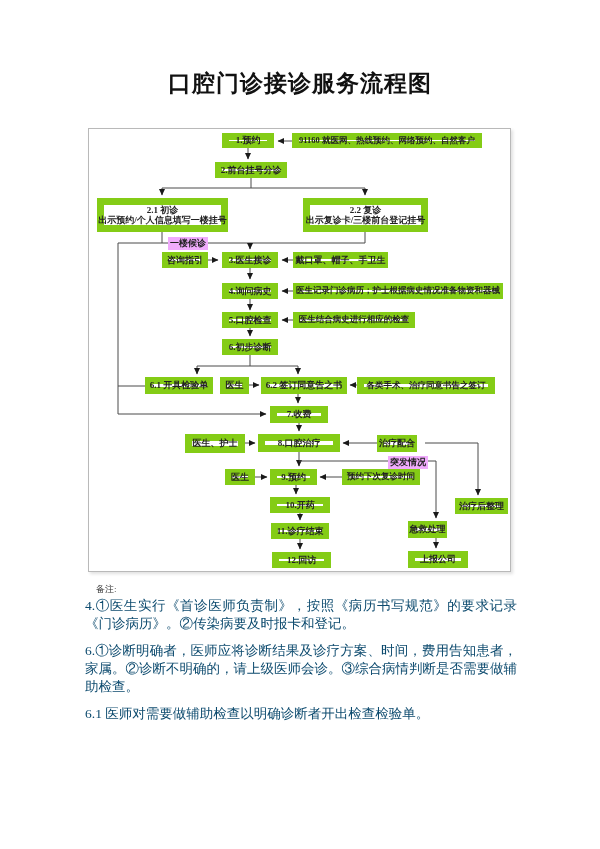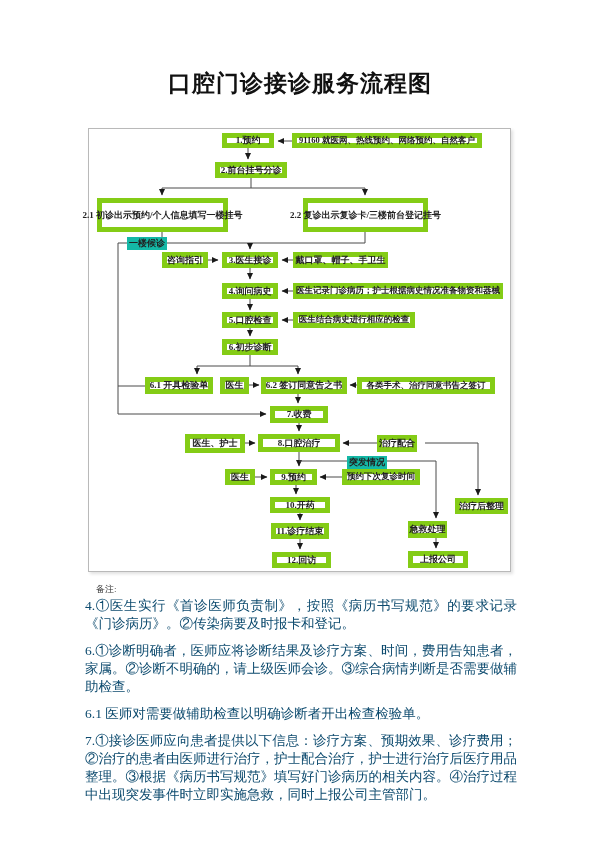--- a/index.html
+++ b/index.html
@@ -11,30 +11,30 @@
     position:absolute;left:0;top:68px;width:600px;text-align:center;
     font-size:23px;font-weight:bold;letter-spacing:1px;color:#111;
   }
   .frame{
     position:absolute;left:88px;top:128px;width:423px;height:444px;
     border:1px solid #b9b9b9;box-sizing:border-box;background:transparent;
     box-shadow:2px 2px 3px rgba(0,0,0,0.12);
   }
   svg.wires{position:absolute;left:0;top:0;width:600px;height:849px;}
   .node{
-    position:absolute;box-sizing:border-box;border:5px solid #84cc16;background:#fff;
+    position:absolute;box-sizing:border-box;border:7px solid #84cc16;background:#fff;
     display:flex;align-items:center;justify-content:center;text-align:right;
     font-size:9px;font-weight:600;color:#222;line-height:1.15;white-space:nowrap;
     z-index:3;
   }
-  .node.col{flex-direction:row;}
+  .node.col{flex-direction:column;}
   .node.sm{font-size:8.5px;}
   .wire-label{
-    position:absolute;z-index:4;background:#14b8a6;padding:0 2px;
-    font-size:9px;font-weight:600;color:#222;white-space:nowrap;
+    position:absolute;z-index:4;background:#f0abfc;padding:0 2px;
+    font-size:9px;font-weight:600;color:#222;white-space:nowrap;margin-left:41px;
   }
   .remark{
     position:absolute;left:96px;top:583px;font-size:9px;color:#333;z-index:3;
   }
   .notes{
     position:absolute;left:85px;top:597px;width:432px;z-index:3;
     font-size:13.5px;line-height:18px;color:#0c4a6e;text-align:justify;
   }
   .notes p{margin:0 0 9px 0;}
   .notes p.last{margin-bottom:0;}
@@ -164,16 +164,15 @@
 
   <div class="node" style="left:455px;top:498px;width:53px;height:16px">治疗后整理</div>
   <div class="node" style="left:408px;top:521px;width:39px;height:17px">急救处理</div>
   <div class="node" style="left:408px;top:551px;width:60px;height:17px">上报公司</div>
 
   <div class="remark">备注:</div>
   <div class="notes">
     <p>4.①医生实行《首诊医师负责制》，按照《病历书写规范》的要求记录《门诊病历》。②传染病要及时报卡和登记。</p>
     <p>6.①诊断明确者，医师应将诊断结果及诊疗方案、时间，费用告知患者，家属。②诊断不明确的，请上级医师会诊。③综合病情判断是否需要做辅助检查。</p>
     <p>6.1 医师对需要做辅助检查以明确诊断者开出检查检验单。</p>
-    <p class="last">7.①接诊医师应向患者提供以下信息：诊疗方案、预期效果、诊疗费用；②治疗的患者由医师进行治疗，护士配合治疗，护士进行治疗后医疗用品整理。③根据《病历书写规范》填写好门诊病历的相关内容。④治疗过程中出现突发事件时立即实施急救，同时上报公司主管部门。</p>
   </div>
 
 </div>
 
 </body></html>

